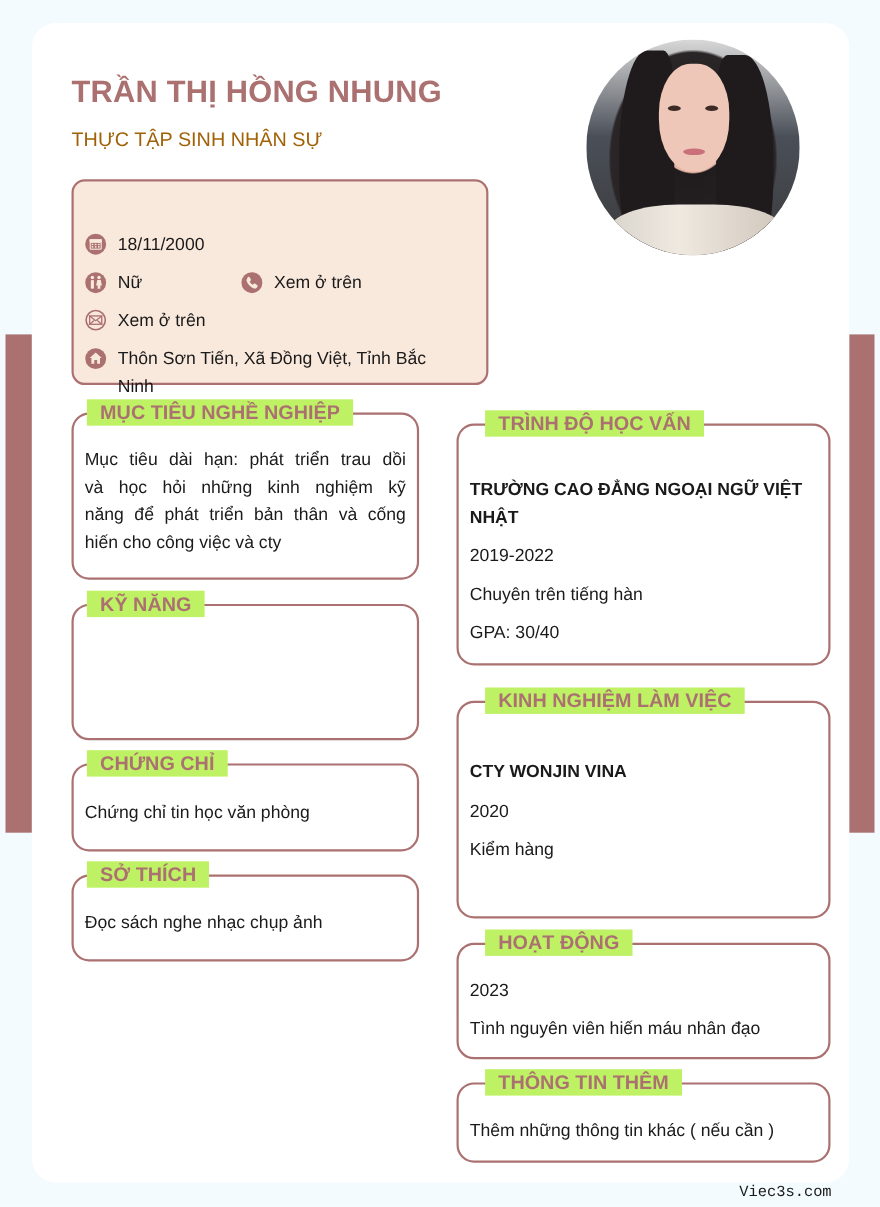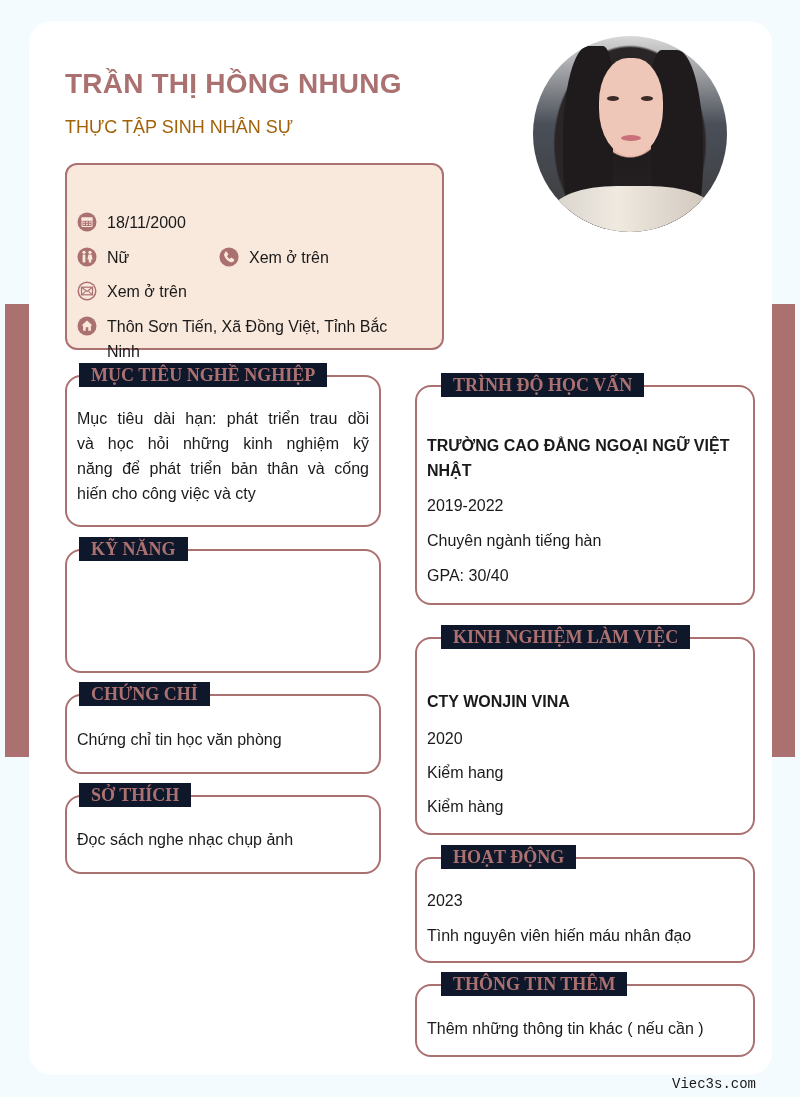--- a/index.html
+++ b/index.html
@@ -53,23 +53,22 @@
   }
   .info-row { position: absolute; display: flex; align-items: flex-start; font-size: 16px; color: #1a1a1a; line-height: 25px; margin-top: 36px; }
   .info-row .ico { width: 20px; height: 20px; margin-top: 2px; margin-right: 10px; flex: none; }
   .info-row .ico svg { width: 20px; height: 20px; display: block; }
 
   .section {
     position: absolute; border: 2px solid #ab7171; border-radius: 16px; background: #fff;
   }
   .section .heading {
     position: absolute; top: -14px; left: 12px; padding: 0 12px;
-    background: #0f172a; font-size: 18px; font-weight: bold; color: #ab7171; line-height: 24px;
+    background: #bef264; font-size: 18px; font-weight: bold; color: #ab7171; line-height: 24px;
     white-space: nowrap;
-    font-family: Liberation Serif, serif;
   }
   .section .body { position: absolute; left: 10px; right: 10px; font-size: 16px; line-height: 25px; color: #1a1a1a; }
   .section .body p { margin: 0; }
   .justify { text-align: justify; }
   .bold-line { font-weight: bold; }
   .watermark {
     position: absolute; left: 672px; top: 1076px;
     font-family: "Liberation Mono", "DejaVu Sans Mono", monospace; font-size: 14px; color: #1a1a1a;
   }
 </style>
@@ -193,31 +192,30 @@
     <p>Đọc sách nghe nhạc chụp ảnh</p>
   </div>
 </div>
 
 <div class="section" style="left:415px; top:385px; width:340px; height:220px">
   <div class="heading" style="left:24px">TRÌNH ĐỘ HỌC VẤN</div>
   <div class="body" style="top:46px">
     <p class="bold-line">TRƯỜNG CAO ĐẲNG NGOẠI NGỮ VIỆT</p>
     <p class="bold-line" style="margin-bottom:10px">NHẬT</p>
     <p style="margin-bottom:10px">2019-2022</p>
-    <p style="margin-bottom:10px">Chuyên ngành tiếng hàn</p>
+    <p style="margin-bottom:10px">Chuyên trên tiếng hàn</p>
     <p>GPA: 30/40</p>
   </div>
 </div>
 
 <div class="section" style="left:415px; top:637px; width:340px; height:198px">
   <div class="heading" style="left:24px">KINH NGHIỆM LÀM VIỆC</div>
   <div class="body" style="top:50px">
     <p class="bold-line" style="margin-bottom:12px">CTY WONJIN VINA</p>
     <p style="margin-bottom:9px">2020</p>
-    <p style="margin-bottom:9px">Kiểm hang</p>
     <p>Kiểm hàng</p>
   </div>
 </div>
 
 <div class="section" style="left:415px; top:857px; width:340px; height:106px">
   <div class="heading" style="left:24px">HOẠT ĐỘNG</div>
   <div class="body" style="top:29px">
     <p style="margin-bottom:10px">2023</p>
     <p>Tình nguyên viên hiến máu nhân đạo</p>
   </div>

